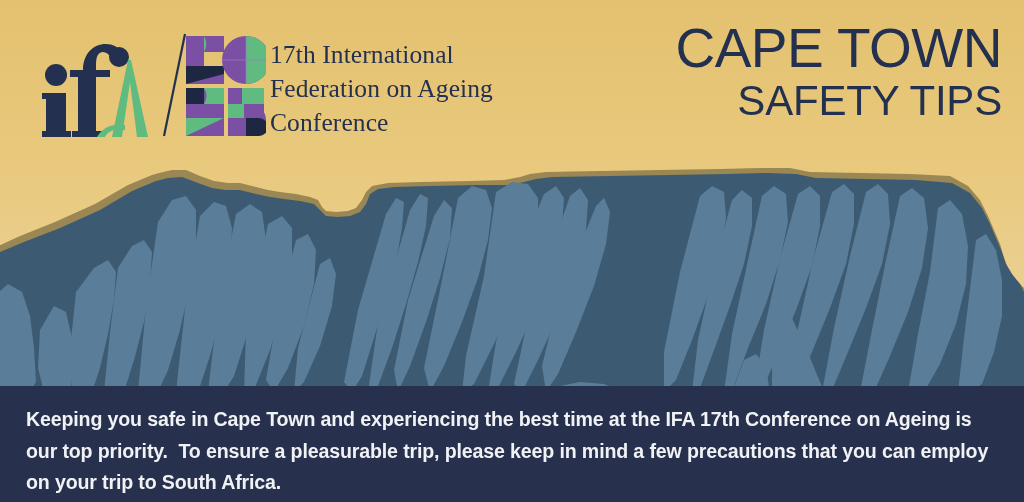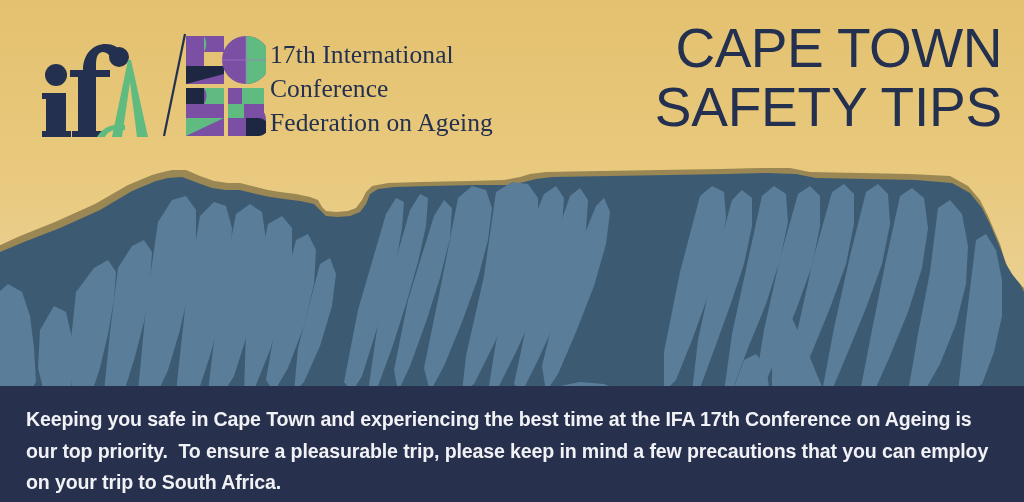--- a/index.html
+++ b/index.html
@@ -69,21 +69,21 @@
     color:#23304f;
     line-height:1;
   }
   .title-1{
     font-size:55px;
     font-weight:400;
     letter-spacing:-0.5px;
     white-space:nowrap;
   }
   .title-2{
-    font-size:55px;
+    font-size:42px;
     font-weight:400;
     letter-spacing:-0.2px;
     margin-top:4px;
     white-space:nowrap;
   }
 
   
   #scene{
     position:absolute;
     left:0; top:0;
@@ -279,22 +279,22 @@
           <path d="M60,82 h4 a9,9 0 0 1 0,18 h-4 z" fill="#1d2741"></path>
           <path d="M60,82 a9,9 0 0 1 0,18 z" fill="#1d2741"></path>
           <rect x="60" y="82" width="13" height="18" fill="#1d2741"></rect>
           <path d="M73,82 a9,9 0 0 1 0,18 z" fill="#1d2741"></path>
         </g>
       </svg>
     </div>
 
     <div class="conf-text">
       <div>17th International</div>
+      <div>Federation on Ageing</div>
       <div>Conference</div>
-      <div>Federation on Ageing</div>
     </div>
 
     <div class="title-wrap">
       <div class="title-1">CAPE TOWN</div>
       <div class="title-2">SAFETY TIPS</div>
     </div>
   </div>
 
   <div id="footer">
     <div id="footer-text">Keeping you safe in Cape Town and experiencing the best time at the IFA 17th Conference on Ageing is our top priority.  To ensure a pleasurable trip, please keep in mind a few precautions that you can employ on your trip to South Africa.</div>

